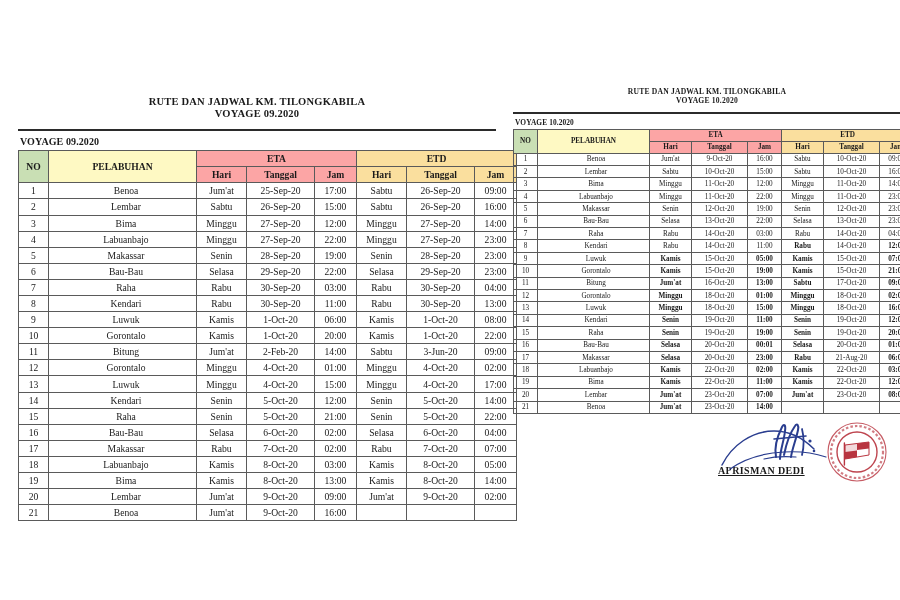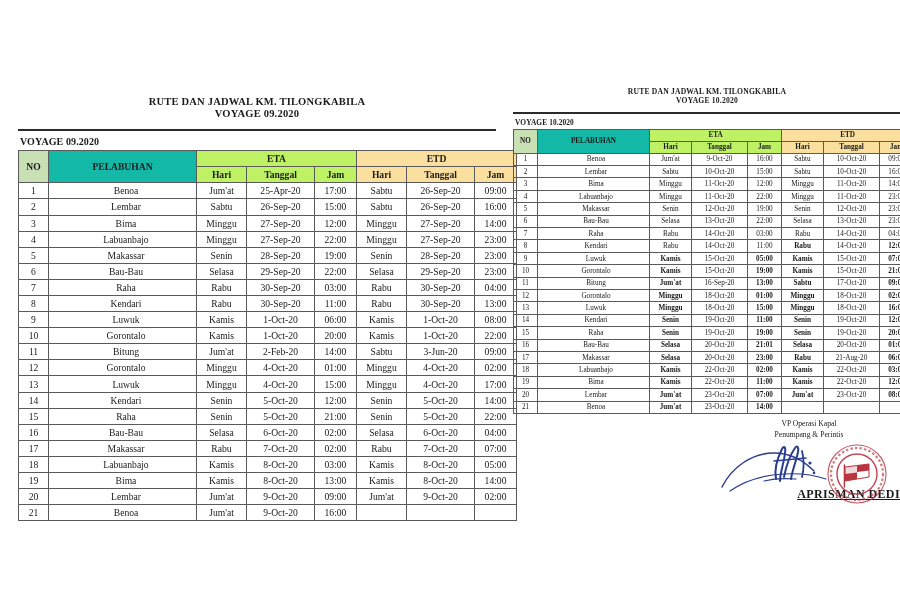--- a/index.html
+++ b/index.html
@@ -26,22 +26,22 @@
   table.sched th,table.sched td{
     border:1px solid #5a5a5a;
     padding:0;
     text-align:center;
     vertical-align:middle;
     white-space:nowrap;
     overflow:hidden;
   }
   table.sched th{font-weight:bold;}
   .c-no{background:#c9dfb4;}
-  .c-pel{background:#14b8a6;}
-  .c-eta{background:#bef264;}
+  .c-pel{background:#fef9c3;}
+  .c-eta{background:#fca5a5;}
   .c-etd{background:#fadf9e;}
   td.port{text-align:left;}
   td.bold{font-weight:bold;}
 
   
   #doc-left{left:18px;top:96px;width:478px;}
   #doc-left .doc-title{font-size:10.5px;}
   #doc-left .rule{height:2.6px;margin-top:8px;}
   #doc-left .voyage-label{font-size:10px;margin:5px 0 3px 2px;}
   #doc-left table.sched{font-size:9.6px;}
@@ -59,21 +59,21 @@
   #doc-right table.sched td{height:11.4px;}
   #doc-right td.port{padding-left:5px;}
 
   
   #signature{
     position:absolute;left:718px;top:418px;width:182px;height:100px;
   }
   .sig-lines{text-align:center;font-size:7.6px;line-height:1.45;}
   .sig-art{position:relative;height:52px;margin-top:1px;}
   .sig-name{
-    text-align:right;font-size:12px;font-weight:bold;
+    text-align:left;font-size:10px;font-weight:bold;
     letter-spacing:.4px;
     text-decoration:underline;
     margin-top:-6px;
   }
   .sig-svg{position:absolute;left:0;top:0;}
   .stamp{position:absolute;left:108px;top:2px;}
 </style>
 </head>
 <body>
 
@@ -112,21 +112,21 @@
           <th class="c-etd">Hari</th>
           <th class="c-etd">Tanggal</th>
           <th class="c-etd">Jam</th>
         </tr>
       </thead>
       <tbody>
           <tr>
             <td>1</td>
             <td class="port">Benoa</td>
             <td>Jum'at</td>
-            <td>25-Apr-20</td>
+            <td>25-Sep-20</td>
             <td>17:00</td>
             <td>Sabtu</td>
             <td>26-Sep-20</td>
             <td>09:00</td>
           </tr>
           <tr>
             <td>2</td>
             <td class="port">Lembar</td>
             <td>Sabtu</td>
             <td>26-Sep-20</td>
@@ -462,21 +462,21 @@
             <td>15-Oct-20</td>
             <td class="bold">19:00</td>
             <td class="bold">Kamis</td>
             <td>15-Oct-20</td>
             <td class="bold">21:00</td>
           </tr>
           <tr>
             <td>11</td>
             <td class="port">Bitung</td>
             <td class="bold">Jum'at</td>
-            <td>16-Sep-20</td>
+            <td>16-Oct-20</td>
             <td class="bold">13:00</td>
             <td class="bold">Sabtu</td>
             <td>17-Oct-20</td>
             <td class="bold">09:00</td>
           </tr>
           <tr>
             <td>12</td>
             <td class="port">Gorontalo</td>
             <td class="bold">Minggu</td>
             <td>18-Oct-20</td>
@@ -513,21 +513,21 @@
             <td class="bold">19:00</td>
             <td class="bold">Senin</td>
             <td>19-Oct-20</td>
             <td class="bold">20:00</td>
           </tr>
           <tr>
             <td>16</td>
             <td class="port">Bau-Bau</td>
             <td class="bold">Selasa</td>
             <td>20-Oct-20</td>
-            <td class="bold">21:01</td>
+            <td class="bold">00:01</td>
             <td class="bold">Selasa</td>
             <td>20-Oct-20</td>
             <td class="bold">01:00</td>
           </tr>
           <tr>
             <td>17</td>
             <td class="port">Makassar</td>
             <td class="bold">Selasa</td>
             <td>20-Oct-20</td>
             <td class="bold">23:00</td>
@@ -573,24 +573,20 @@
             <td class="bold">14:00</td>
             <td></td>
             <td></td>
             <td></td>
           </tr>
         </tbody>
     </table>
   </div>
 
   <div id="signature">
-    <div class="sig-lines">
-      <div>VP Operasi Kapal</div>
-      <div>Penumpang &amp; Perintis</div>
-    </div>
 
     <div class="sig-art">
 
       <svg class="sig-svg" width="150" height="52" viewBox="0 0 150 52">
         <g fill="none" stroke="#2a3d8f" stroke-linecap="round">
           <path d="M4,46 C14,26 34,12 56,12 C74,12 86,20 96,30" stroke-width="1.5"></path>
           <path d="M12,50 C26,40 46,34 66,33 C82,32 96,34 108,38" stroke-width="1.2"></path>
           <path d="M58,38 C56,28 60,16 64,8 C66,4 68,6 67,12 C66,22 62,32 62,40" stroke-width="2"></path>
           <path d="M66,36 C68,26 72,14 77,7 C79,4 81,6 80,11 C78,21 74,30 73,38" stroke-width="2"></path>
           <path d="M56,20 L88,17" stroke-width="1.6"></path>

